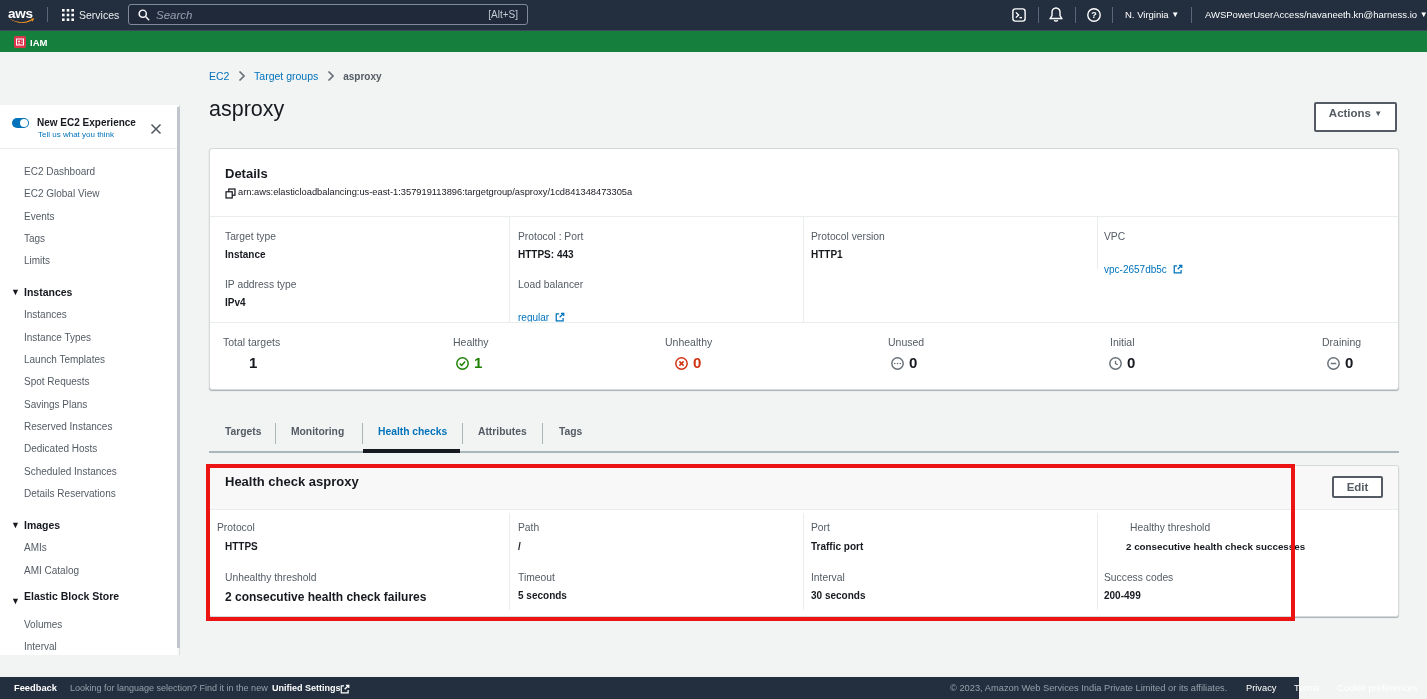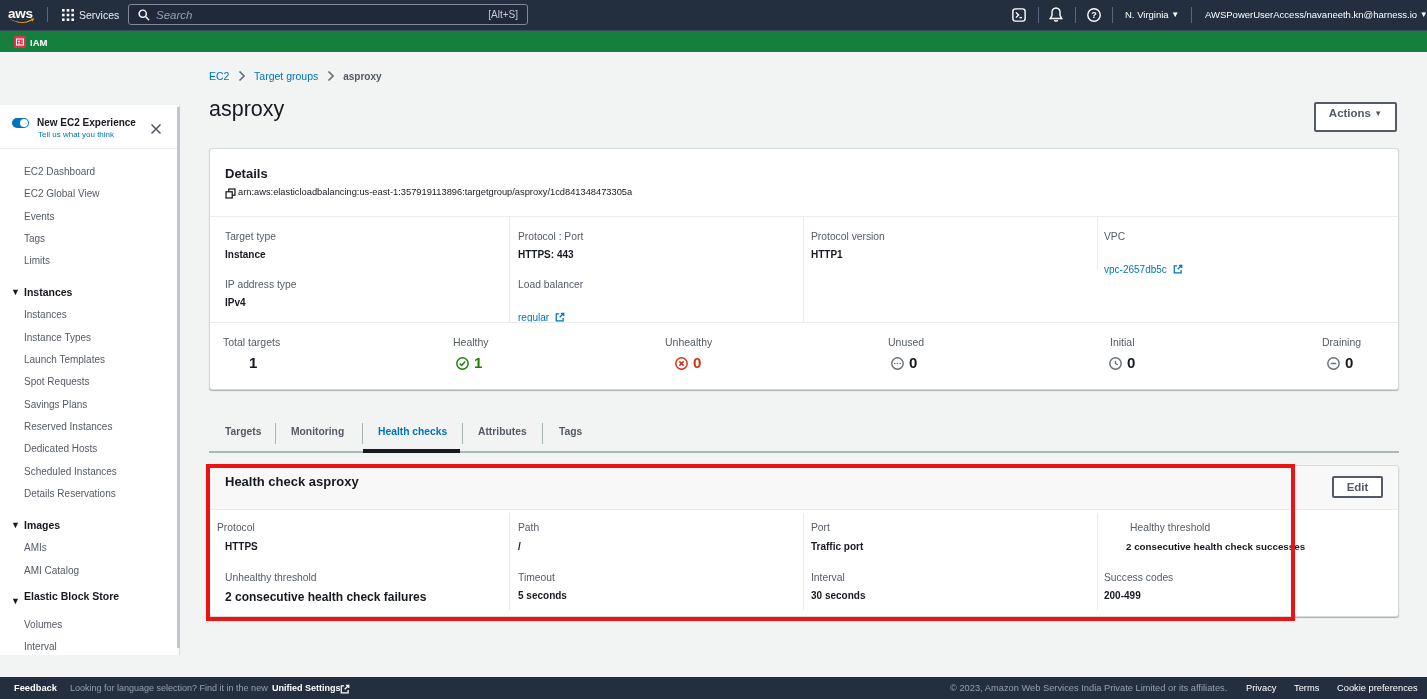--- a/index.html
+++ b/index.html
@@ -35,21 +35,21 @@
   .vdiv { position:absolute; width:1px; background:#eaeded; }
   .lbl { position:absolute; font-size:10.3px; color:#545b64; white-space:nowrap; }
   .val { position:absolute; font-size:10px; font-weight:bold; color:#16191f; white-space:nowrap; }
   .statlbl { position:absolute; font-size:10.5px; color:#545b64; white-space:nowrap; }
   .statval { position:absolute; font-size:15px; font-weight:bold; color:#16191f; }
   
   .tab { position:absolute; top:415px; height:37px; line-height:33px; font-size:10.3px; font-weight:bold; color:#545b64; }
   .tab-div { position:absolute; top:423px; height:21px; width:1px; background:#aab7b8; }
   svg { display:block; }
   
-  #footer { left:0; top:677px; width:1427px; height:22px; background:#232f3e;text-decoration:underline; }
+  #footer { left:0; top:677px; width:1299px; height:22px; background:#232f3e;text-decoration:underline; }
   .ft { position:absolute; top:6px; font-size:9.3px; color:#fff; white-space:nowrap; }
   .ft-gray { color:#95a0ab; }
 </style>
 </head>
 <body>
 <div id="page">
 
 <div class="abs" id="topbar">
   <svg class="abs" style="left:8px;top:5px" width="28" height="20" viewBox="0 0 28 20">
     <text x="0" y="12.5" font-family="Liberation Sans" font-size="13.5" font-weight="bold" fill="#fff" textLength="25">aws</text>

